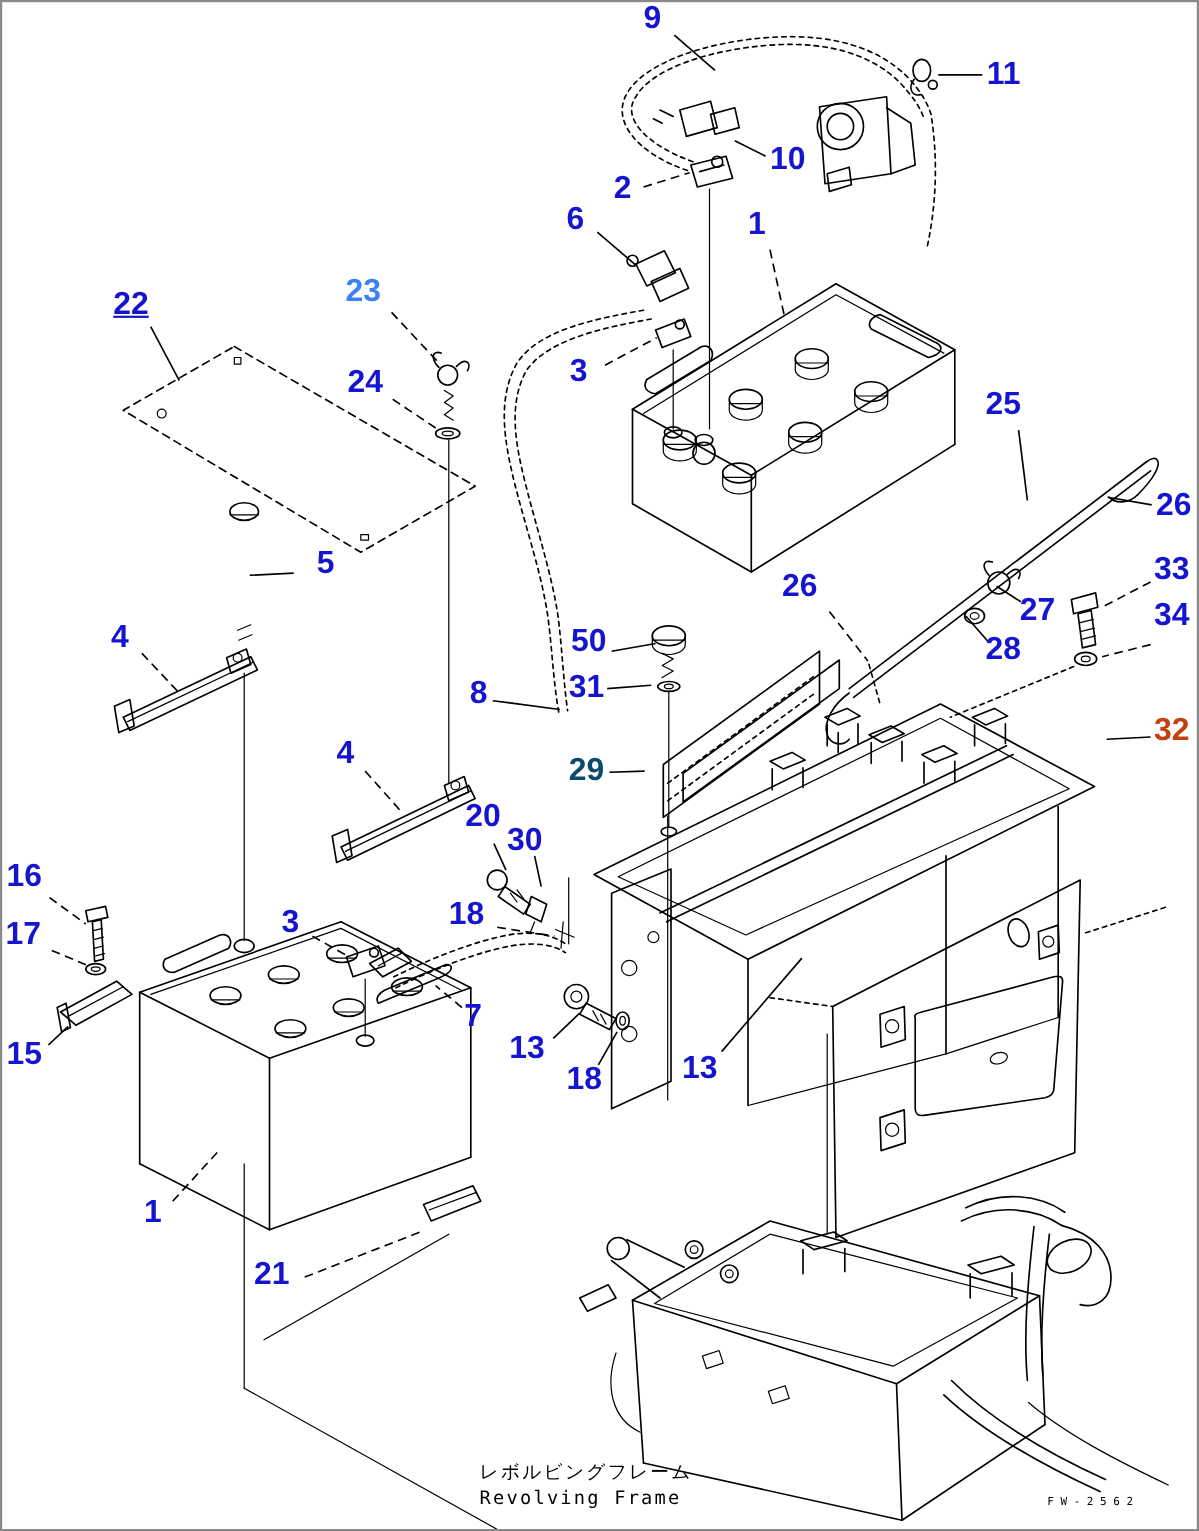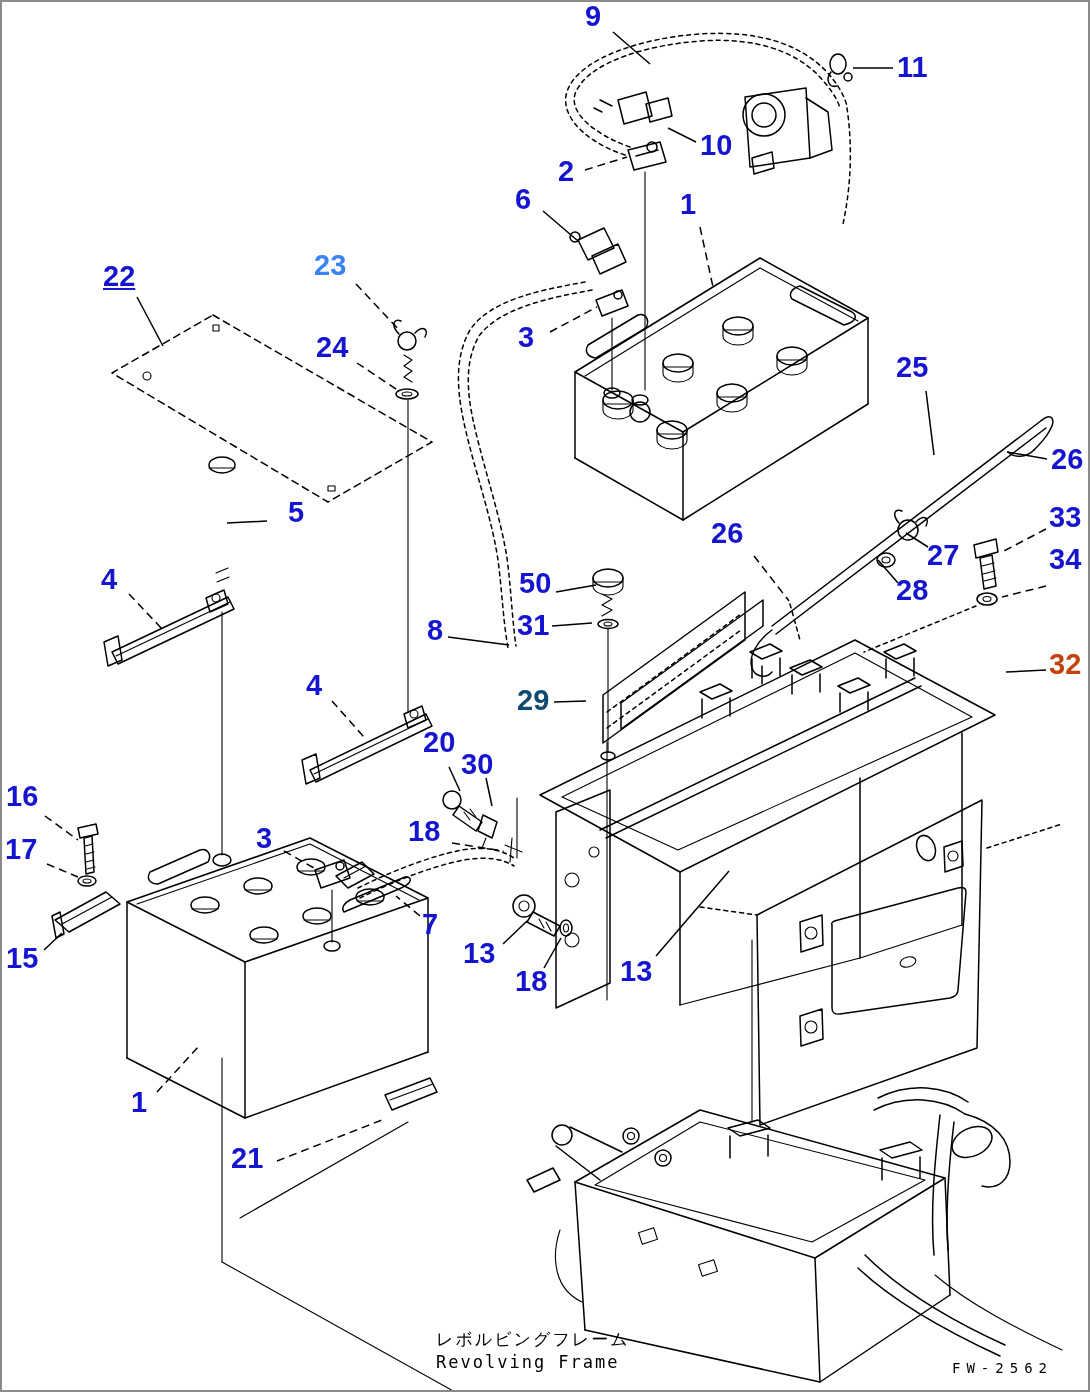--- a/index.html
+++ b/index.html
@@ -10,21 +10,21 @@
   svg.art{position:absolute;left:0;top:0;}
   .ln{stroke:#000;stroke-width:1.5;fill:none;stroke-linecap:round;stroke-linejoin:round;}
   .thin{stroke-width:1.1;}
   .dash{stroke-dasharray:7 5;}
   .dashf{stroke-dasharray:4 4;}
   .callout{position:absolute;font-weight:700;font-size:29px;line-height:1;
         font-family:"Liberation Sans",sans-serif;letter-spacing:0px;user-select:none;}
   .caption{position:absolute;color:#000;font-family:"DejaVu Sans Mono",monospace;
         font-size:17px;line-height:1.35;letter-spacing:2px;white-space:nowrap;}
   .drawno{position:absolute;color:#000;font-family:"DejaVu Sans Mono",monospace;
-        font-size:14px;letter-spacing:6px;white-space:nowrap;}
+        font-size:10px;letter-spacing:6px;white-space:nowrap;}
 </style>
 </head>
 <body>
 
 <div id="page">
 
   <svg class="art" width="1090" height="1392" viewBox="0 0 1090 1392">
 
     <g>
       <path class="ln dashf" d="M625,155 C580,140 555,110 570,85 C585,58 640,38 700,34 C760,30 800,45 825,70 C838,84 844,95 847,106"></path>

